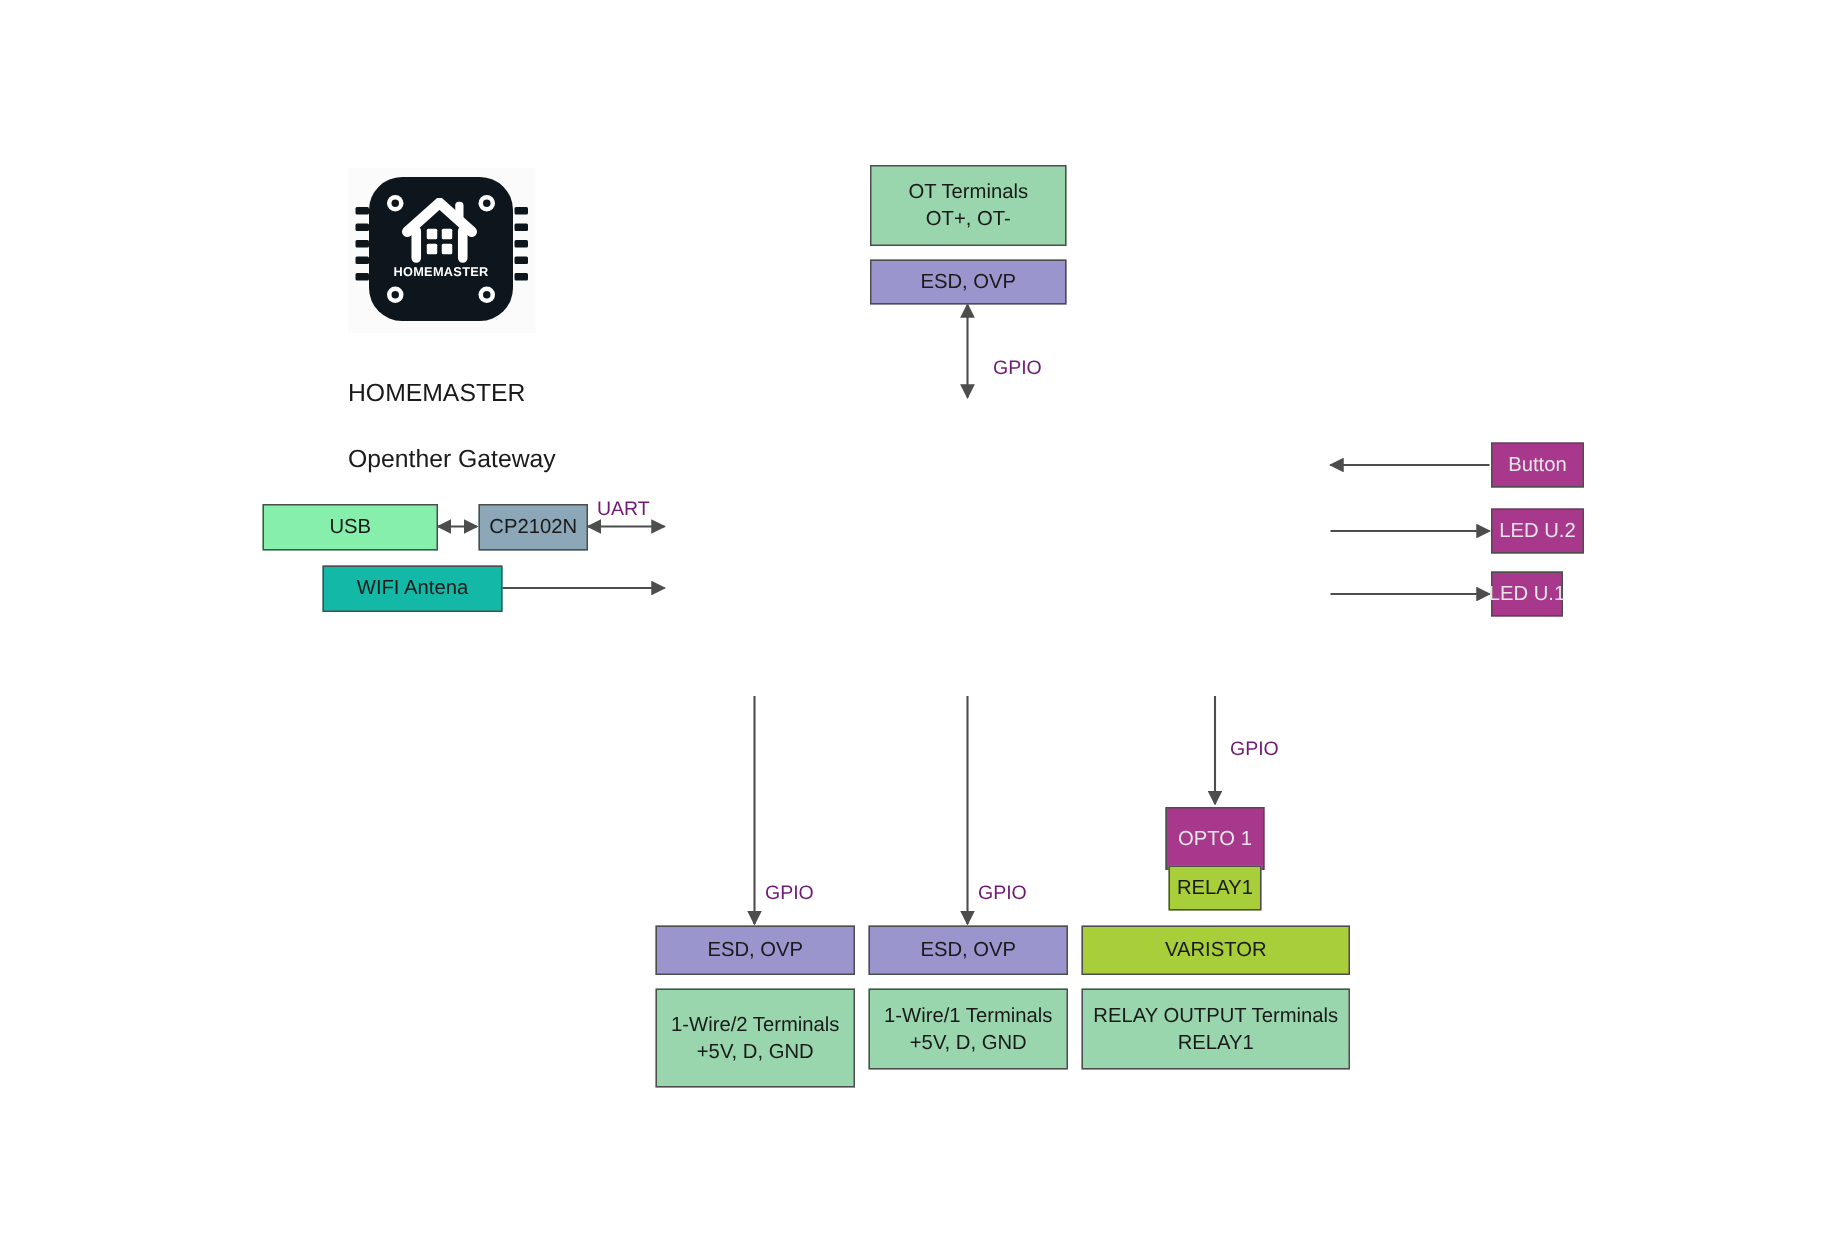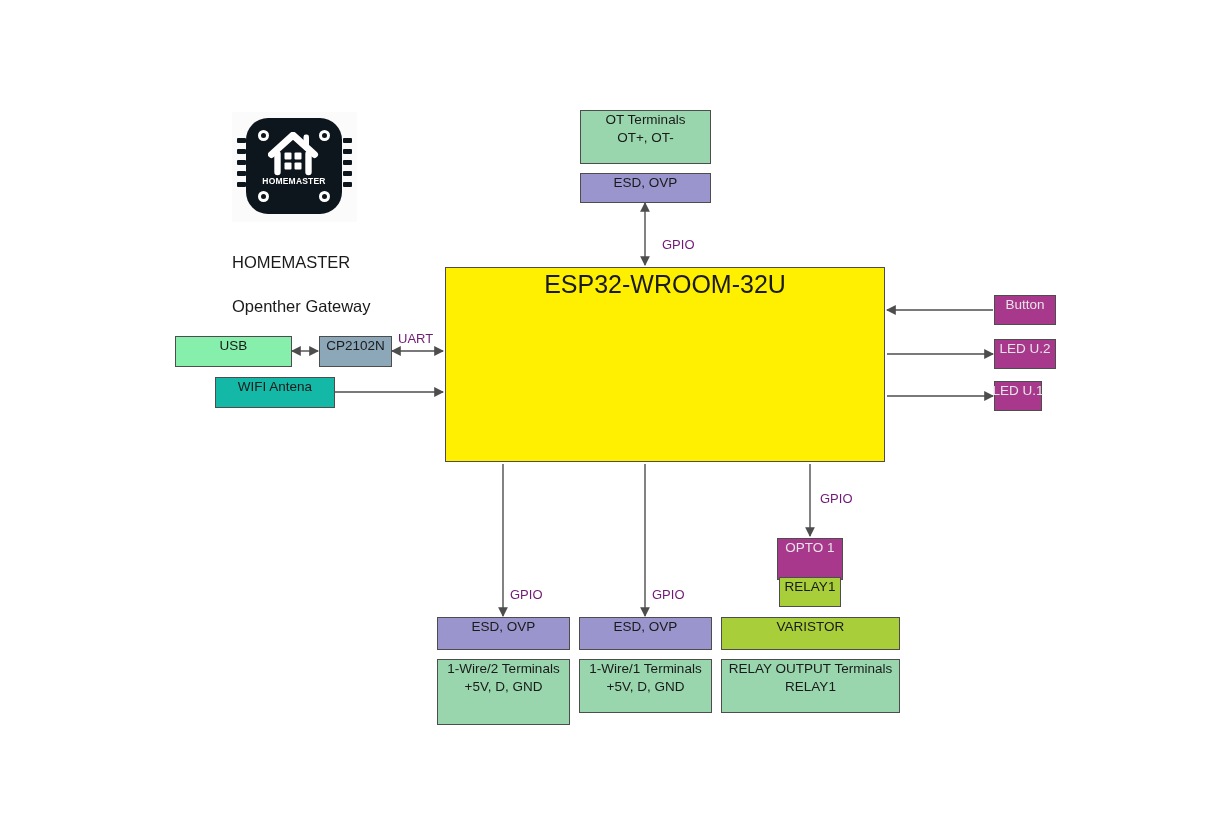--- a/index.html
+++ b/index.html
@@ -19,20 +19,21 @@
     background: #ffffff;
     overflow: hidden;
   }
   .node {
     position: absolute;
     box-sizing: border-box;
     border: 1px solid #4d4d4d;
     display: flex;
     flex-direction: column;
     align-items: center;
+    justify-content: center;
     text-align: center;
     line-height: 1.35;
     color: #1a1a1a;
   }
   .node .line { display: block; white-space: nowrap; }
 
   
   .c-green   { background: #99d6ae; }
   .c-purple  { background: #9a96cd; }
   .c-yellow  { background: #ffef00; }
@@ -217,23 +218,20 @@
     <span class="line">OT Terminals</span>
     <span class="line">OT+, OT-</span>
   </div>
 
   <div class="node c-purple" style="left:580px; top:173px; width:131px; height:30px; font-size:13.5px;">
     <span class="line">ESD, OVP</span>
   </div>
 
   <div class="edge-label" style="left:662px; top:238px;">GPIO</div>
 
-  <div class="node c-yellow" style="left:445px; top:267px; width:440px; height:195px; font-size:25px;">
-    <span class="line">ESP32-WROOM-32U</span>
-  </div>
 
   <div class="node c-gray" style="left:175px; top:336px; width:117px; height:31px; font-size:13.5px;">
     <span class="line">USB</span>
   </div>
 
   <div class="node c-steel" style="left:319px; top:336px; width:73px; height:31px; font-size:13.5px;">
     <span class="line">CP2102N</span>
   </div>
 
   <div class="edge-label" style="left:398px; top:332px;">UART</div>

